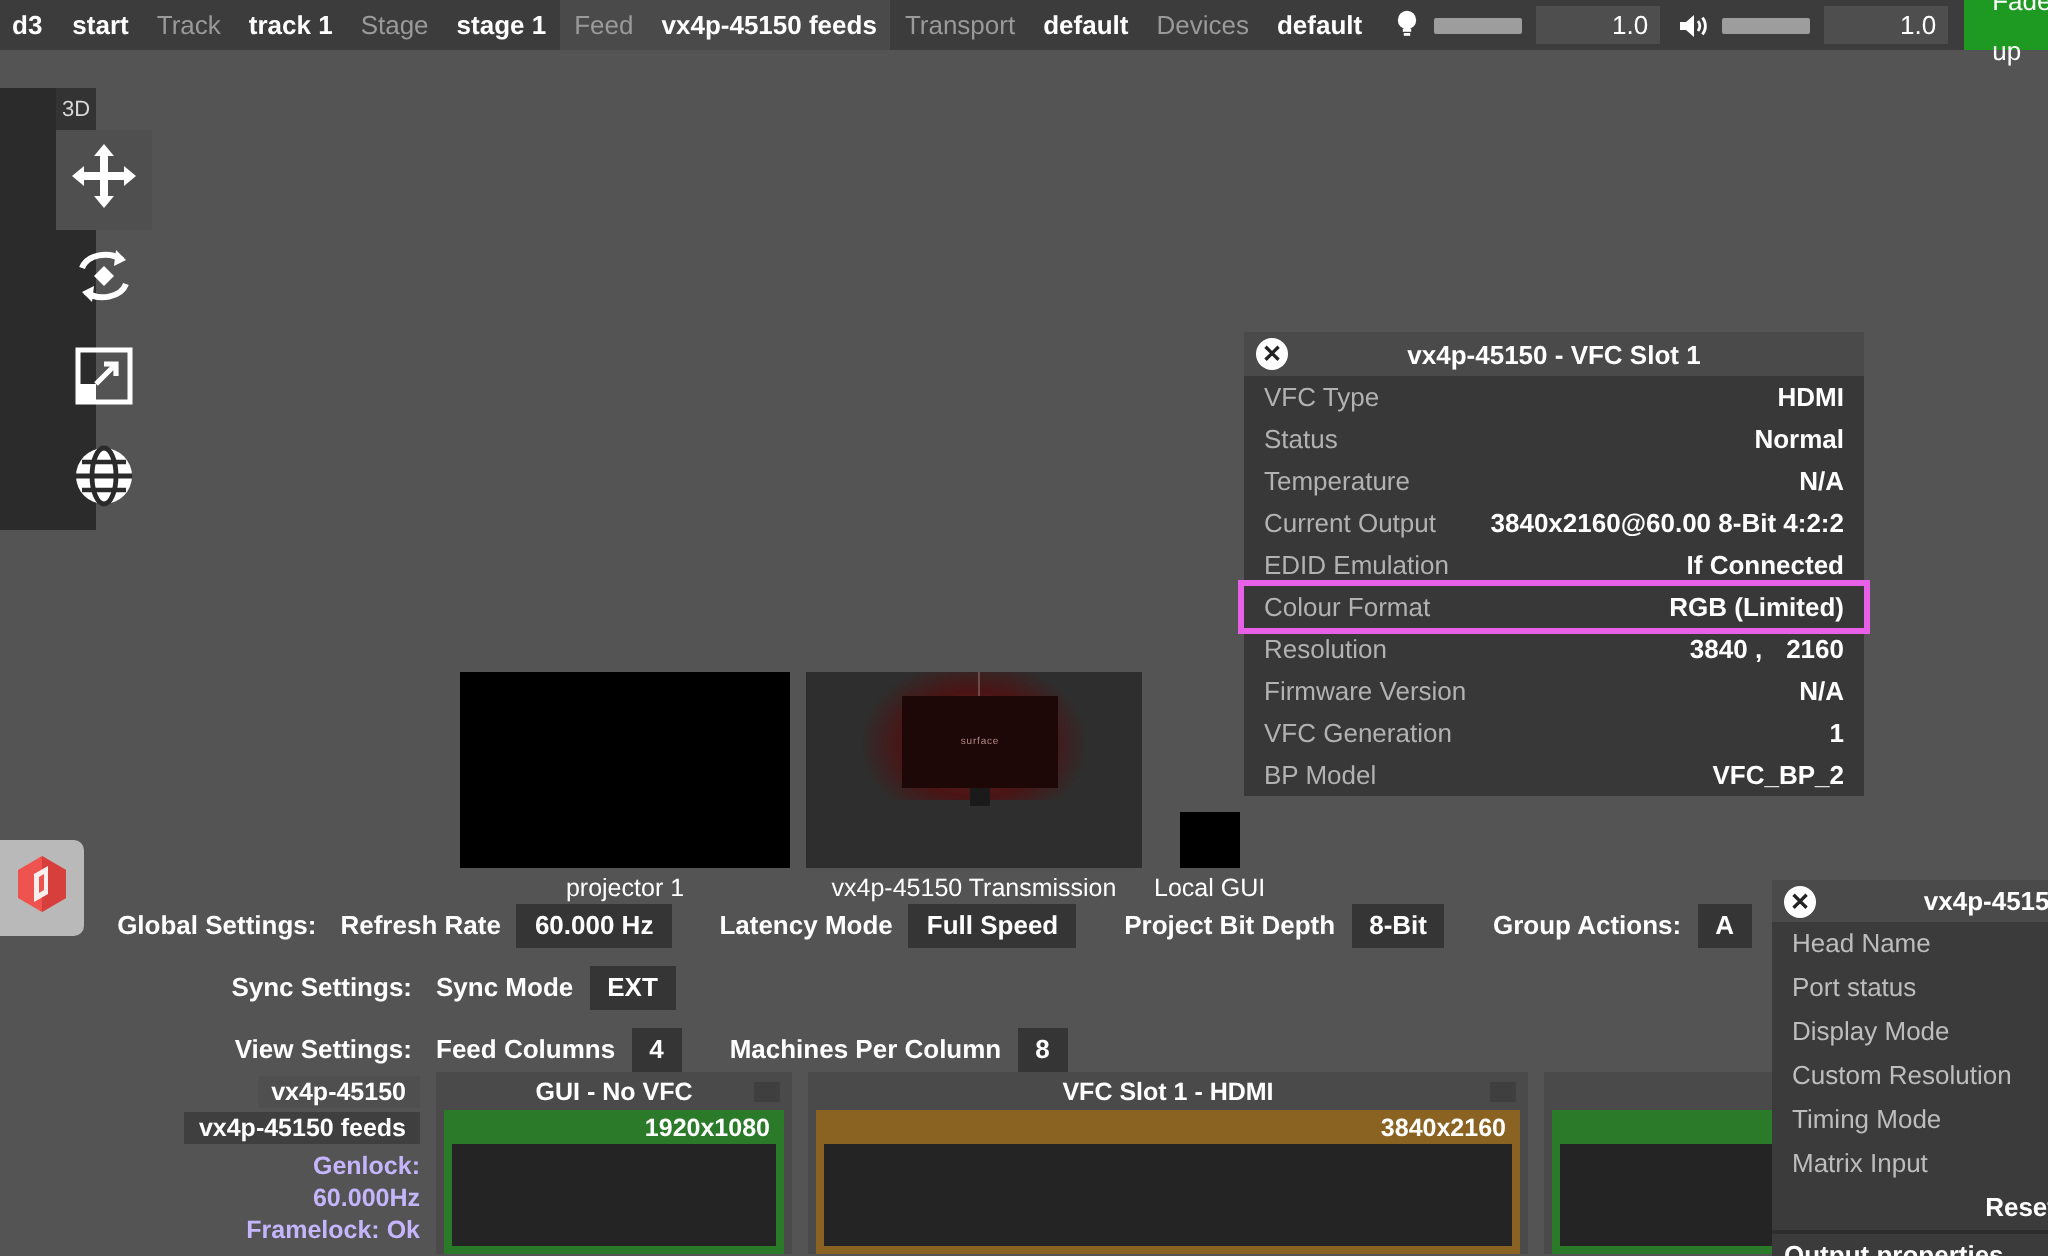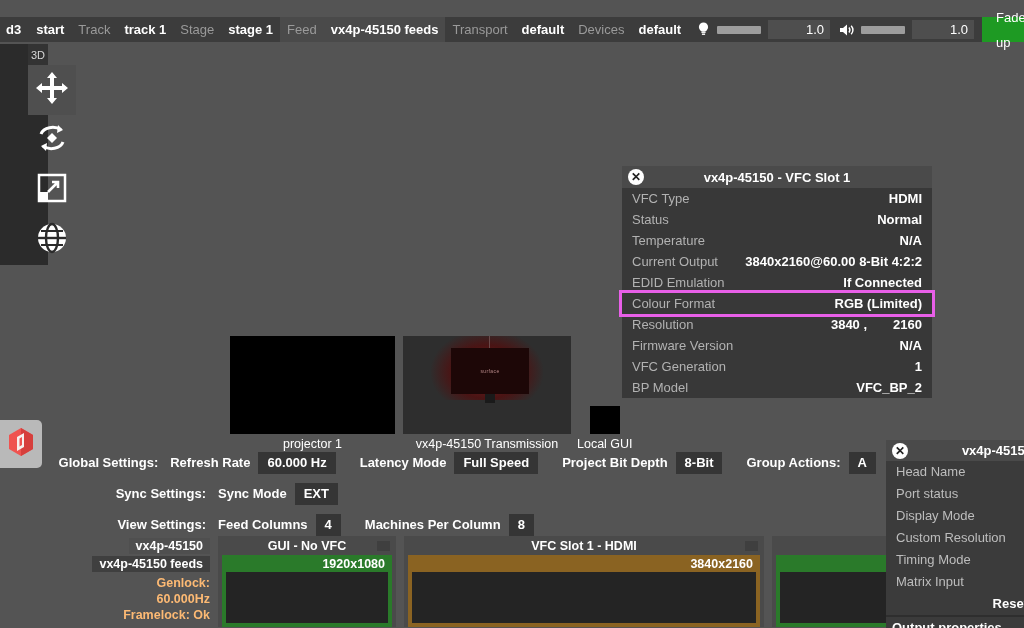--- a/index.html
+++ b/index.html
@@ -13,21 +13,20 @@
     -webkit-font-smoothing: antialiased;
   }
 
   
   #topbar {
     position: absolute; left: 0; top: 0; width: 1024px; height: 25px;
     background: #3c3c3c;
     display: flex; align-items: stretch;
     font-size: 13px;
     z-index: 50;
-    margin-top: 17px;
   }
   .tb-group { display: flex; align-items: center; height: 25px; }
   .tb-group.sunken { background: #4a4a4a; }
   .tb-label {
     color: #9a9a9a; padding: 0 7px; line-height: 25px; white-space: nowrap;
   }
   .tb-value {
     color: #ffffff; font-weight: bold; padding: 0 7px; line-height: 25px; white-space: nowrap;
   }
   .tb-app {
@@ -123,21 +122,21 @@
     width: 110px; text-align: right; font-size: 12.5px; padding-top: 2px;
   }
   #mach-info .tagA {
     display:inline-block; background:#4f4f4f; color:#fff; font-weight:bold;
     padding: 1px 7px; margin-bottom: 2px;
   }
   #mach-info .tagB {
     display:inline-block; background:#3f3f3f; color:#fff; font-weight:bold;
     padding: 1px 7px; margin-bottom: 3px; margin-left:-22px;
   }
-  #mach-info .line { color:#fdba74; font-weight:bold; line-height: 16px; text-align: right; }
+  #mach-info .line { color:#c4b5fd; font-weight:bold; line-height: 16px; text-align: right; }
 
   .mpanel { width: 178px; margin-left: 8px; background: #4a4a4a; }
   .mpanel-title {
     height: 19px; font-size: 12.5px; font-weight: bold; color: #ffffff;
     display:flex; align-items:center; justify-content:center; position: relative;
   }
   .mpanel-title .dot {
     position:absolute; right: 6px; top: 5px; width: 13px; height: 10px; background: #3f3f3f;
   }
   .mpanel-body { margin: 0 4px; border: 4px solid #2a7a2a; border-top-width: 17px; position: relative; background: #242424; height: 72px; }
@@ -161,21 +160,21 @@
     border-radius: 50%; background: #ffffff; color: #222;
     display:flex; align-items:center; justify-content:center;
     font-size: 12px; font-weight: bold; line-height: 1;
   }
   .vfc-row {
     display:flex; justify-content: space-between; align-items:center;
     padding: 0 10px; height: 21px; position: relative;
   }
   .vfc-key { color: #b2b2b2; }
   .vfc-val { color: #ffffff; font-weight: bold; }
-  .vfc-val.split { display:flex; gap: 26px; }
+  .vfc-val.split { display:flex; gap: 12px; }
   .vfc-row.highlight {
     outline: 3px solid #e85fe8;
     background: #383838;
     z-index: 5;
   }
 
   
   #right-panel {
     position: absolute; left: 886px; top: 440px; width: 150px;
     background: #3b3b3b; z-index: 70; font-size: 13px;

